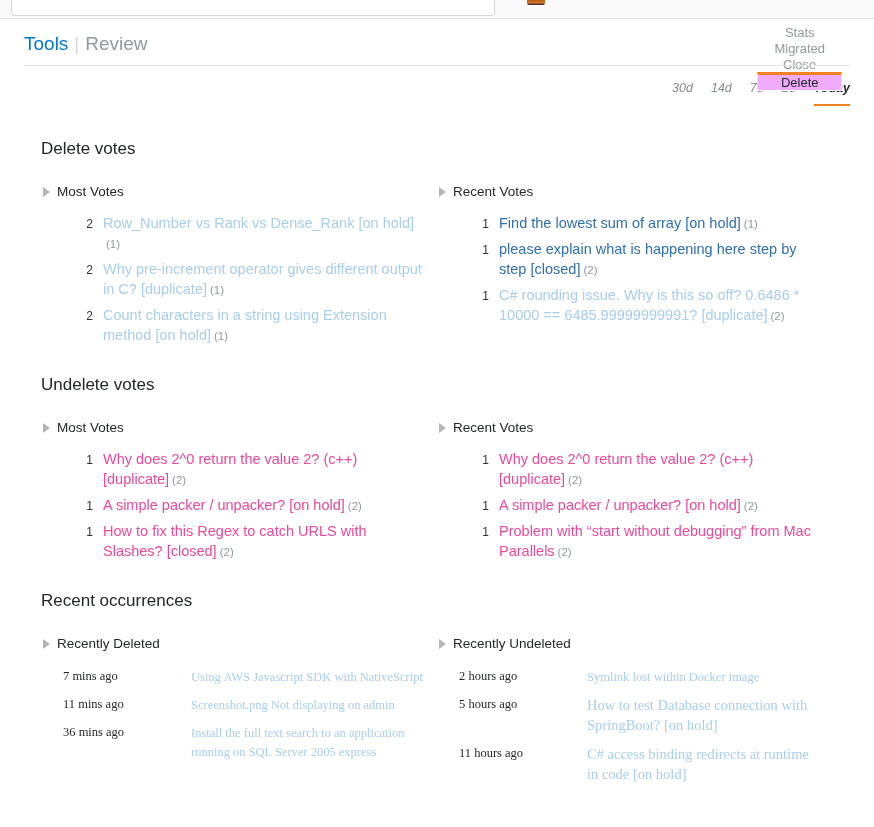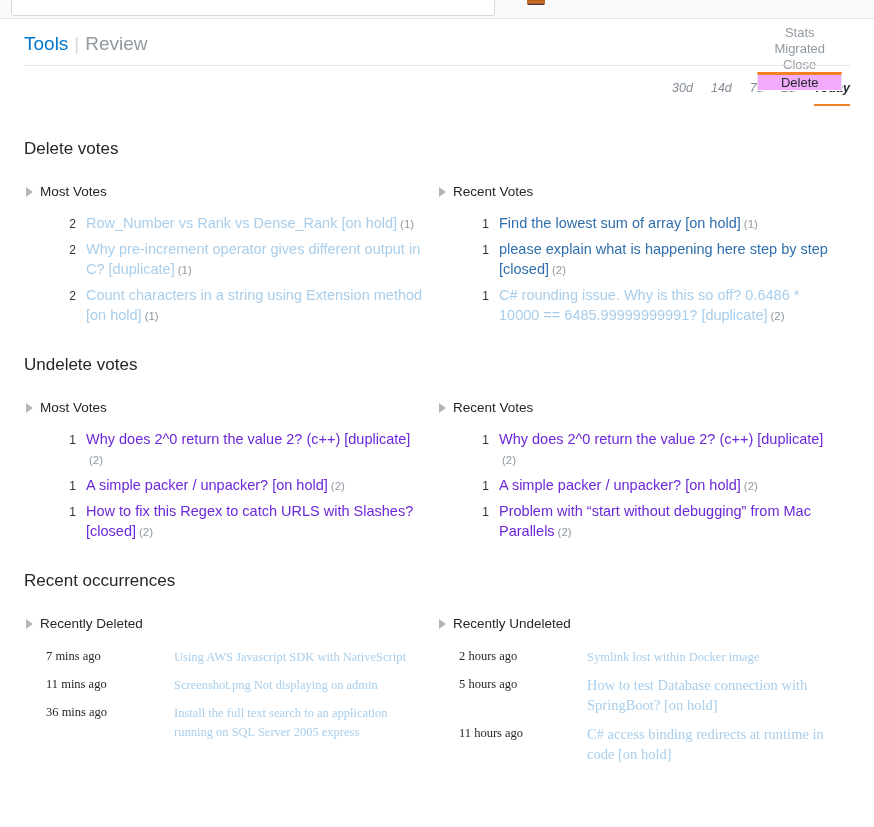--- a/index.html
+++ b/index.html
@@ -114,21 +114,21 @@
     padding-bottom: 9px;
     border-bottom: 2px solid transparent;
   }
   .range-item.active {
     color: #242729;
     font-weight: bold;
     border-bottom: 2px solid #f48024;
   }
 
   
-  .section { padding: 0 24px; margin-top: 8px; }
+  .section { padding: 0 41px; margin-top: 8px; }
   .section-title {
     font-size: 17px;
     font-weight: normal;
     color: #242729;
     margin: 22px 0 0 0;
     line-height: 24px;
   }
   .cols {
     display: flex;
     margin-top: 22px;
@@ -171,21 +171,21 @@
     text-align: right;
     font-size: 12px;
     color: #2f3337;
     margin-right: 10px;
     padding-top: 1px;
   }
   .vbody { font-size: 14.5px; line-height: 20px; }
   .vlink { cursor: pointer; }
   .vlink.dim    { color: #a8ceeb; }
   .vlink.mid    { color: #2f6fad; }
-  .vlink.bright { color: #6d28d9; }
+  .vlink.bright { color: #ec4899; }
   .paren {
     color: #9199a1;
     font-size: 11.5px;
     margin-left: 3px;
     white-space: nowrap;
   }
 
   
   table.occ {
     border-collapse: collapse;

